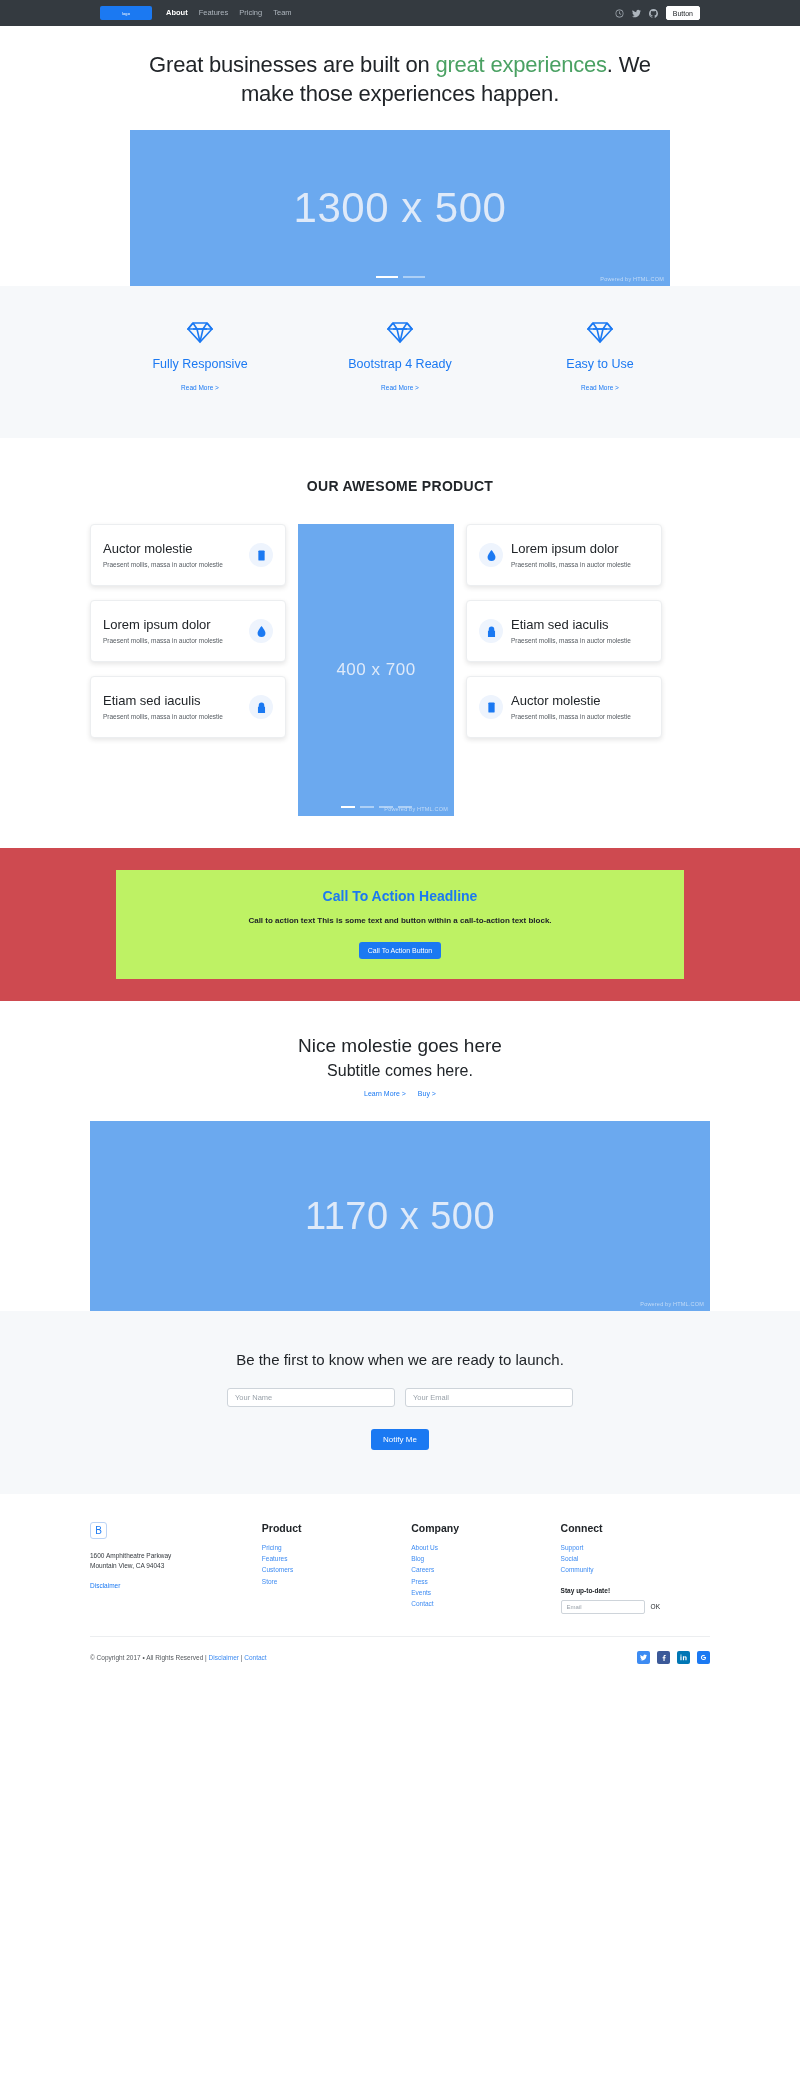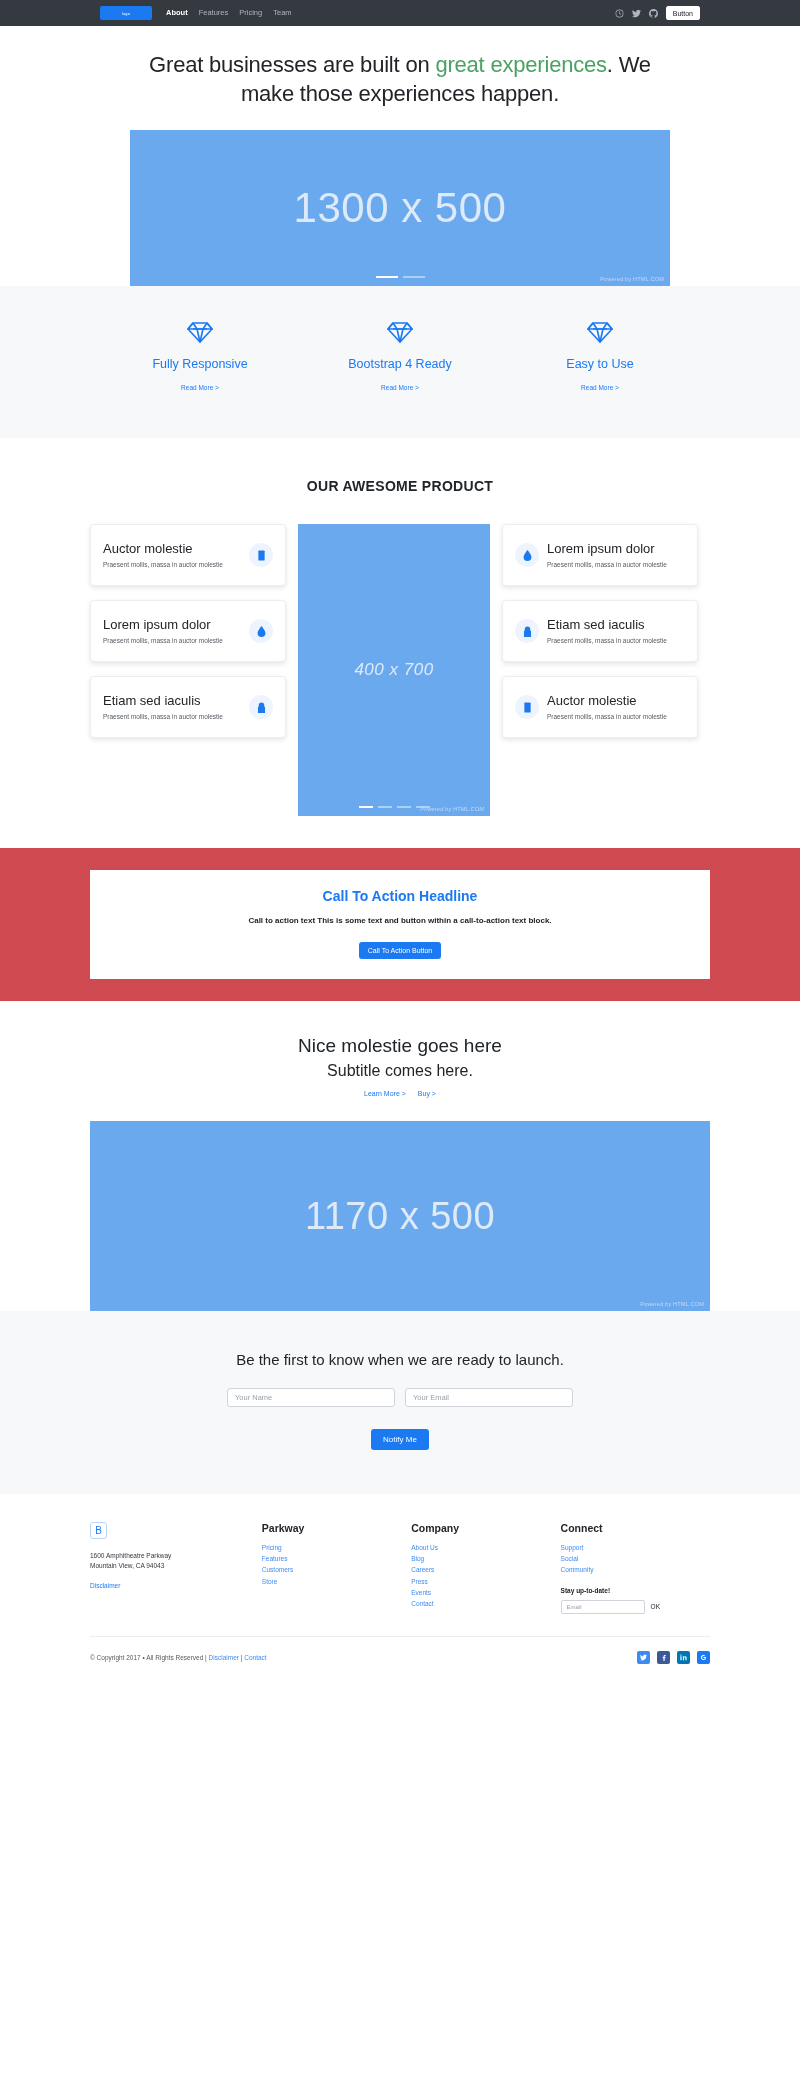--- a/index.html
+++ b/index.html
@@ -174,28 +174,28 @@
   .pcard-title { font-size: 13px; color: #212529; margin-bottom: 4px; }
   .pcard-desc { font-size: 6.5px; color: #555b61; line-height: 1.5; }
   .pcard-ic {
     width: 24px; height: 24px; min-width: 24px;
     border-radius: 50%;
     background: #eef4fd;
     display: flex; align-items: center; justify-content: center;
     color: #1b79f2;
   }
   .pcard-ic svg { width: 9px; height: 11px; fill: #1b79f2; }
-  .col-phone { width: 192px; height: 292px; font-style: italic; }
+  .col-phone { width: 156px; height: 292px; }
   .col-phone .ph-label { font-size: 17px; }
 
   
   .cta-band { background: #ce4a50; padding: 22px 0; }
   .cta-box {
-    width: 620px; margin: 0 auto;
-    background: #ffffff;
+    width: 568px; margin: 0 auto;
+    background: #bef264;
     text-align: center;
     padding: 18px 16px 20px;
   }
   .cta-box h3 {
     color: #1b79f2;
     font-size: 14px;
     font-weight: bold;
     margin-bottom: 12px;
   }
   .cta-box p { font-size: 8px; font-weight: bold; color: #212529; margin-bottom: 14px; }
@@ -507,21 +507,21 @@
         <span>B</span>
       </div>
       <div class="f-addr">
         <div>1600 Amphitheatre Parkway</div>
         <div>Mountain View, CA 94043</div>
       </div>
       <a class="f-disc" href="#">Disclaimer</a>
     </div>
 
     <div class="f-col">
-      <div class="f-head">Parkway</div>
+      <div class="f-head">Product</div>
       <a class="f-link" href="#">Pricing</a>
       <a class="f-link" href="#">Features</a>
       <a class="f-link" href="#">Customers</a>
       <a class="f-link" href="#">Store</a>
     </div>
 
     <div class="f-col">
       <div class="f-head">Company</div>
       <a class="f-link" href="#">About Us</a>
       <a class="f-link" href="#">Blog</a>

